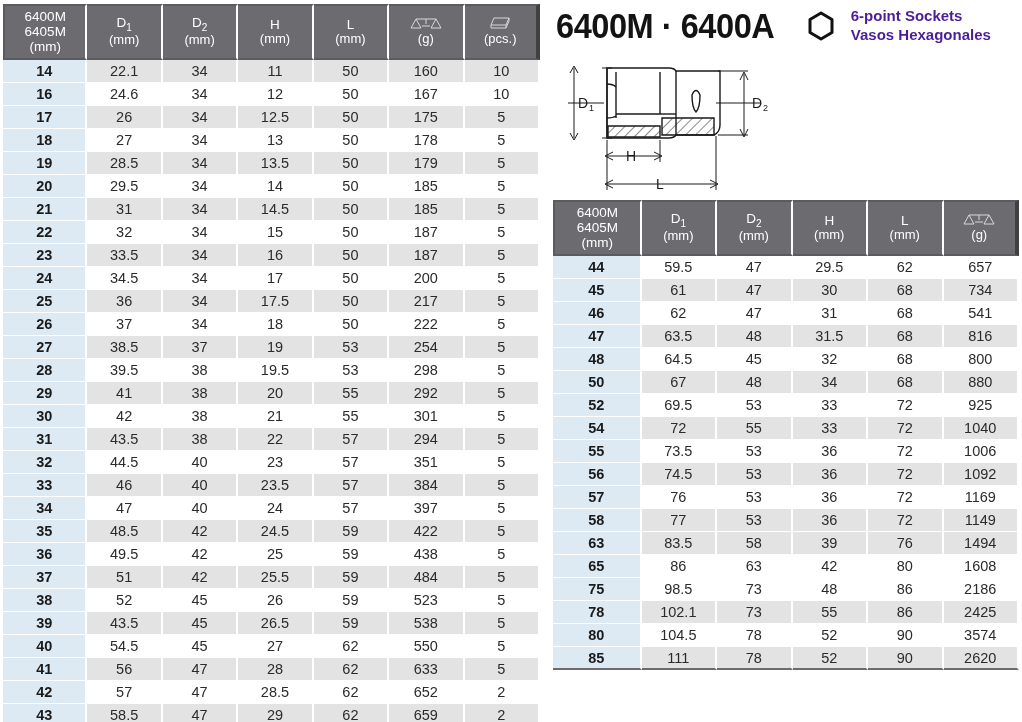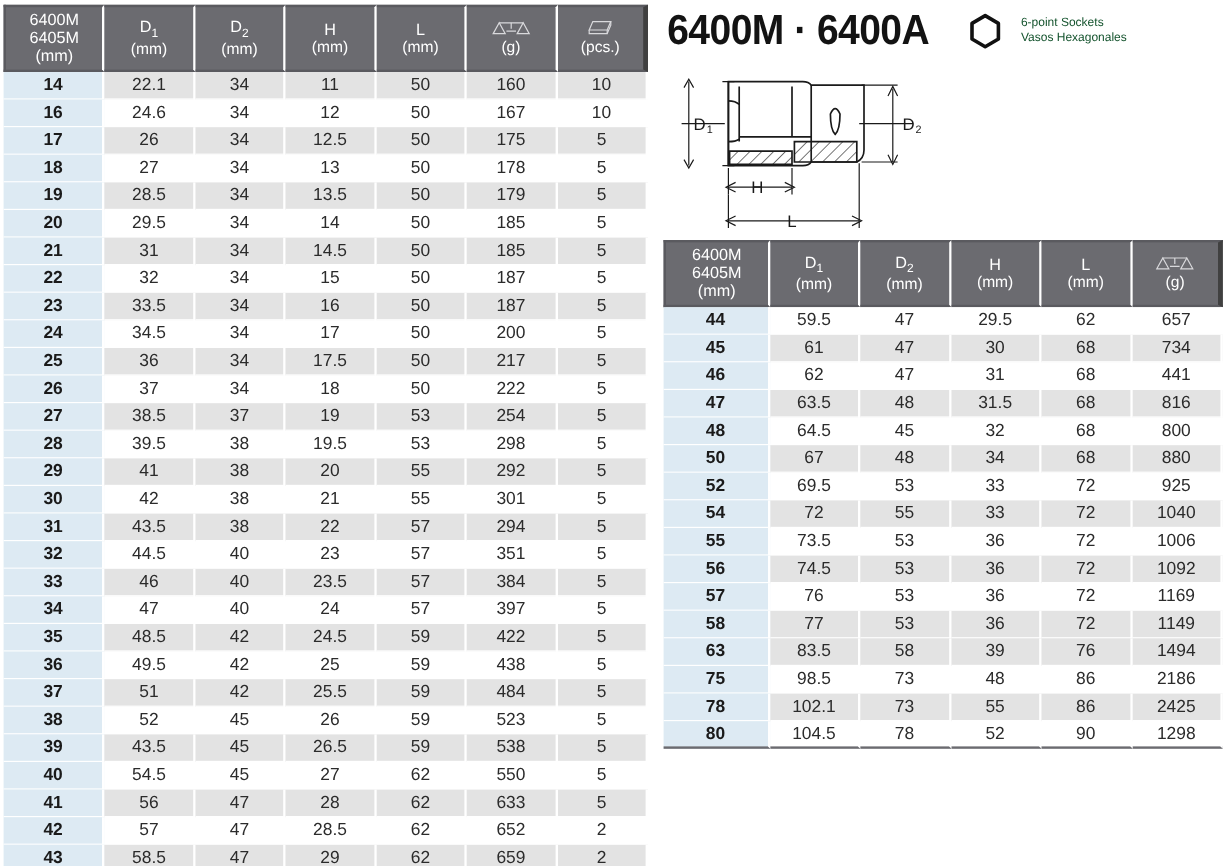--- a/index.html
+++ b/index.html
@@ -67,21 +67,21 @@
     display: flex; align-items: center; gap: 14px;
   }
   .prod-title {
     font-size: 35px; font-weight: bold; color: #131313;
     letter-spacing: -0.5px;
     font-family: "Liberation Sans Narrow", "Liberation Sans", sans-serif;
     transform: scaleX(0.93); transform-origin: left center;
     white-space: nowrap;
   }
   .hex-icon { width: 32px; height: 32px; flex: none; }
-  .socket-type { font-size: 10px; color: #14532d; line-height: 1.25; white-space: nowrap; }
+  .socket-type { font-size: 15px; color: #4c1d95; line-height: 1.25; white-space: nowrap; font-weight: bold; }
 
   
   .diagram { position: absolute; left: 556px; top: 56px; width: 300px; height: 140px; }
 </style>
 </head>
 <body>
 
 <div class="page">
 
   <div class="spec-table tbl-left">
@@ -561,21 +561,21 @@
             <td>30</td>
             <td>68</td>
             <td>734</td>
           </tr>
           <tr class="plain">
             <td>46</td>
             <td>62</td>
             <td>47</td>
             <td>31</td>
             <td>68</td>
-            <td>441</td>
+            <td>541</td>
           </tr>
           <tr class="shade">
             <td>47</td>
             <td>63.5</td>
             <td>48</td>
             <td>31.5</td>
             <td>68</td>
             <td>816</td>
           </tr>
           <tr class="plain">
@@ -644,20 +644,28 @@
           </tr>
           <tr class="shade">
             <td>63</td>
             <td>83.5</td>
             <td>58</td>
             <td>39</td>
             <td>76</td>
             <td>1494</td>
           </tr>
           <tr class="plain">
+            <td>65</td>
+            <td>86</td>
+            <td>63</td>
+            <td>42</td>
+            <td>80</td>
+            <td>1608</td>
+          </tr>
+          <tr class="plain">
             <td>75</td>
             <td>98.5</td>
             <td>73</td>
             <td>48</td>
             <td>86</td>
             <td>2186</td>
           </tr>
           <tr class="shade">
             <td>78</td>
             <td>102.1</td>
@@ -665,19 +673,27 @@
             <td>55</td>
             <td>86</td>
             <td>2425</td>
           </tr>
           <tr class="plain">
             <td>80</td>
             <td>104.5</td>
             <td>78</td>
             <td>52</td>
             <td>90</td>
-            <td>1298</td>
+            <td>3574</td>
+          </tr>
+          <tr class="shade">
+            <td>85</td>
+            <td>111</td>
+            <td>78</td>
+            <td>52</td>
+            <td>90</td>
+            <td>2620</td>
           </tr>
         </tbody>
     </table>
   </div>
 
 </div>
 
 </body></html>

